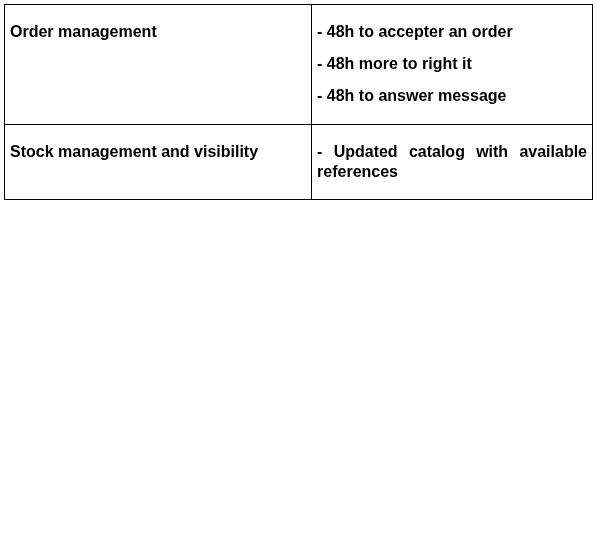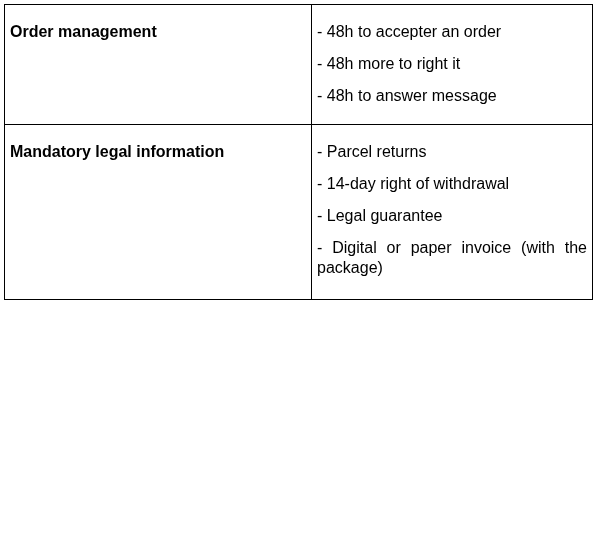--- a/index.html
+++ b/index.html
@@ -23,21 +23,21 @@
   }
   td{
     border:1px solid var(--border-color);
     vertical-align:top;
     padding:5px 5px;
     font-size:16px;
     line-height:20px;
     overflow:hidden;
   }
   td.category-cell{ width:294px; font-weight:bold; }
-  td.details-cell{ width:269px; font-weight:normal; }
+  td.details-cell{ width:269px; font-weight:bold; }
   td p{
     margin:12px 0;
     text-align:justify;
   }
   tr.row-0{ height:120px; }
   tr.row-1{ height:70px; }
   tr.row-2{ height:176px; }
   tr.row-3{ height:175px; }
 </style>
 </head>
@@ -49,27 +49,24 @@
     <td class="category-cell" data-name="category-cell">
           <p data-name="category-label">Order management</p>
         </td>
     <td class="details-cell" data-name="details-cell">
           <p data-name="detail-item">- 48h to accepter an order</p>
           <p data-name="detail-item">- 48h more to right it</p>
           <p data-name="detail-item">- 48h to answer message</p>
         </td>
   </tr>
 
+  <tr data-name="table-row" class="row-1">
+    <td class="category-cell" data-name="category-cell">
+          <p data-name="category-label">Stock management and visibility</p>
+        </td>
+    <td class="details-cell" data-name="details-cell">
+          <p data-name="detail-item">- Updated catalog with available references</p>
+        </td>
+  </tr>
 
 
-  <tr data-name="table-row" class="row-3">
-    <td class="category-cell" data-name="category-cell">
-          <p data-name="category-label">Mandatory legal information</p>
-        </td>
-    <td class="details-cell" data-name="details-cell">
-          <p data-name="detail-item">- Parcel returns</p>
-          <p data-name="detail-item">- 14-day right of withdrawal</p>
-          <p data-name="detail-item">- Legal guarantee</p>
-          <p data-name="detail-item">- Digital or paper invoice (with the package)</p>
-        </td>
-  </tr>
 </tbody>
 </table>
 
 </body></html>

